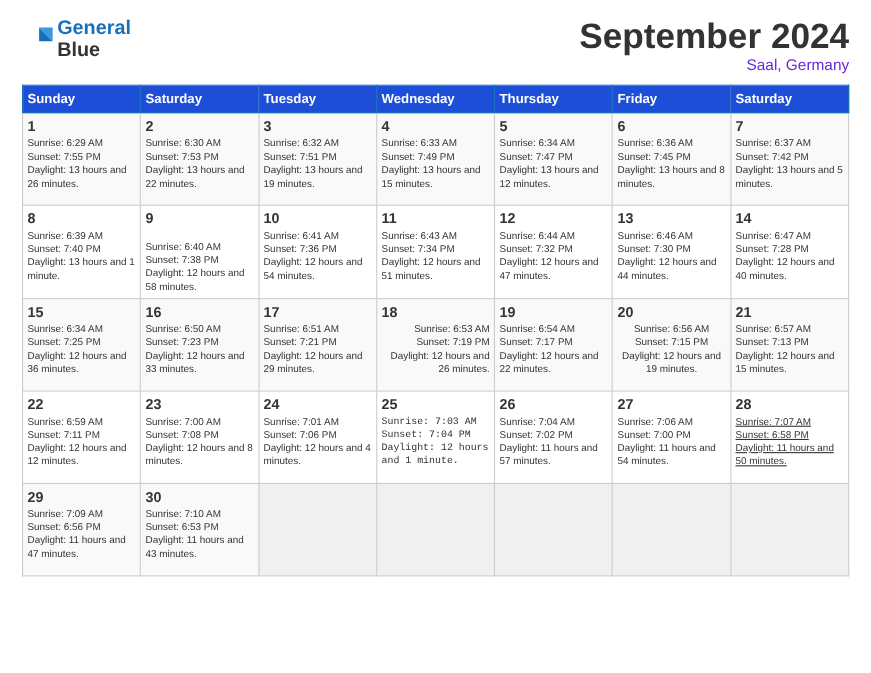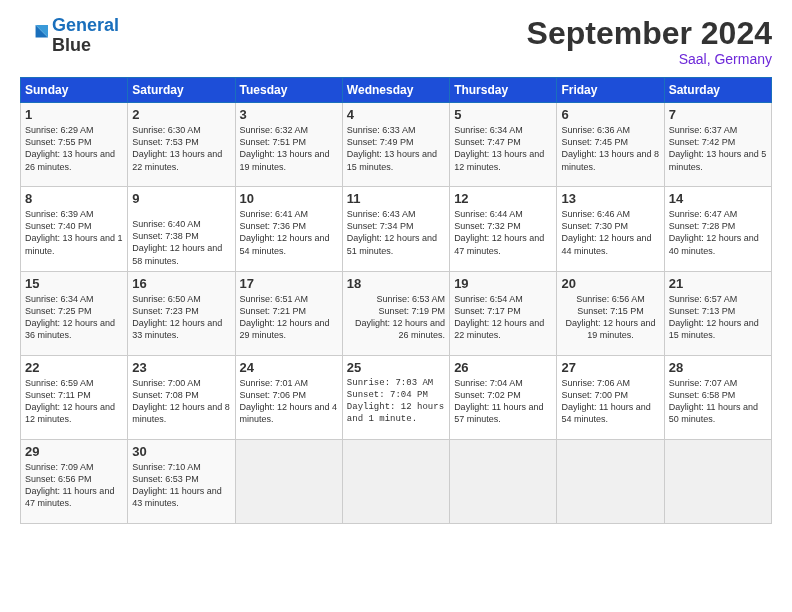--- a/index.html
+++ b/index.html
@@ -291,21 +291,21 @@
 Daylight: 11 hours and 57 minutes.</div>
           </td>
           <td>
             <span class="day-num">27</span>
             <div class="cell-text" style="white-space: pre-line;">Sunrise: 7:06 AM
 Sunset: 7:00 PM
 Daylight: 11 hours and 54 minutes.</div>
           </td>
           <td>
             <span class="day-num">28</span>
-            <div class="cell-text" style="white-space: pre-line;">Sunrise: 7:07 AM
+            <div class="cell-text" style="white-space: pre-line; text-decoration: underline;">Sunrise: 7:07 AM
 Sunset: 6:58 PM
 Daylight: 11 hours and 50 minutes.</div>
           </td>
         </tr>
         <tr>
           <td>
             <span class="day-num">29</span>
             <div class="cell-text" style="white-space: pre-line;">Sunrise: 7:09 AM
 Sunset: 6:56 PM
 Daylight: 11 hours and 47 minutes.</div>

